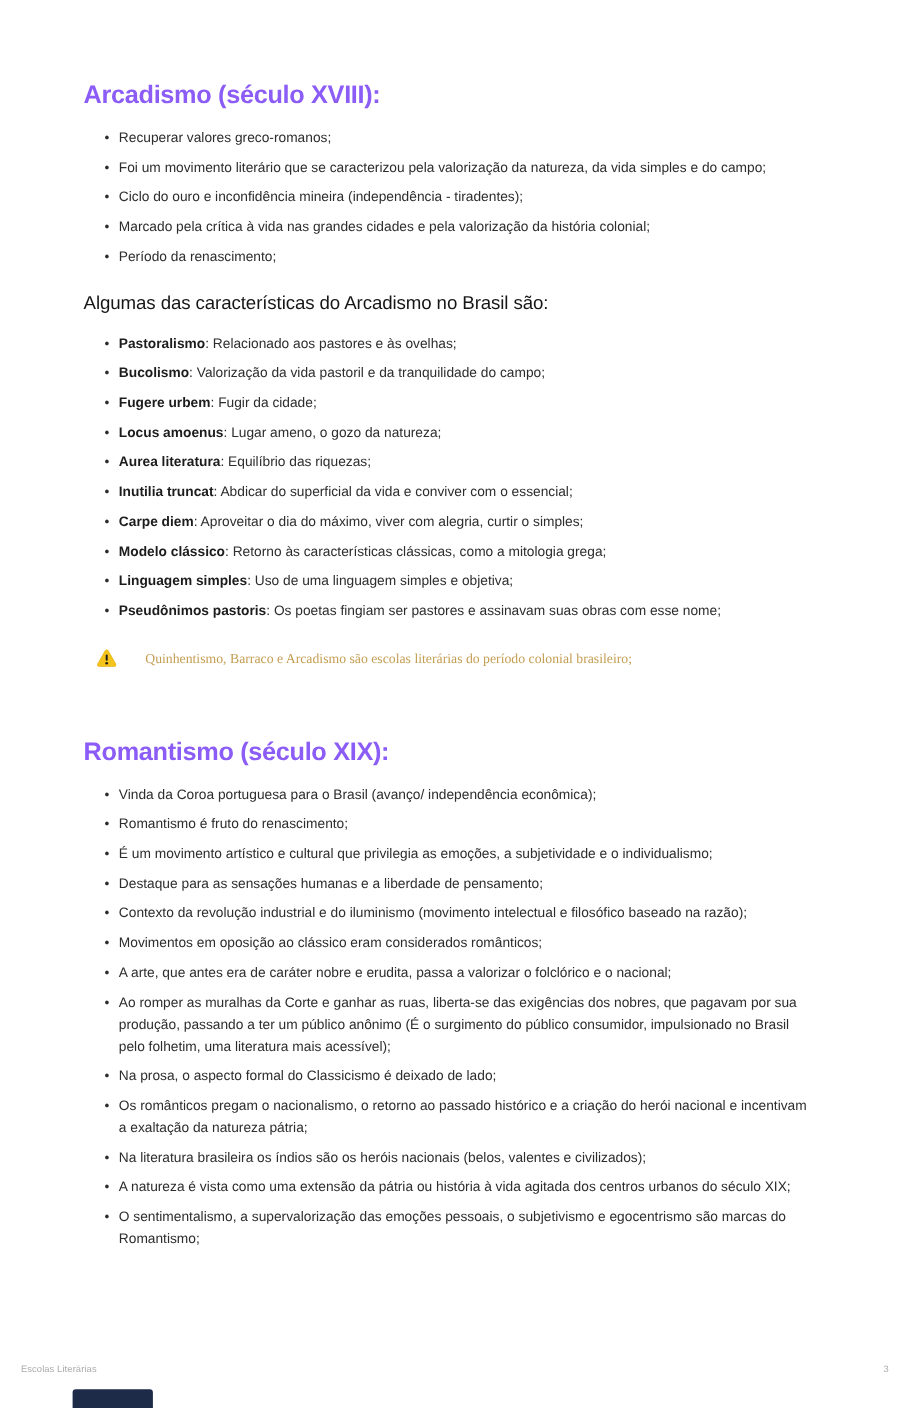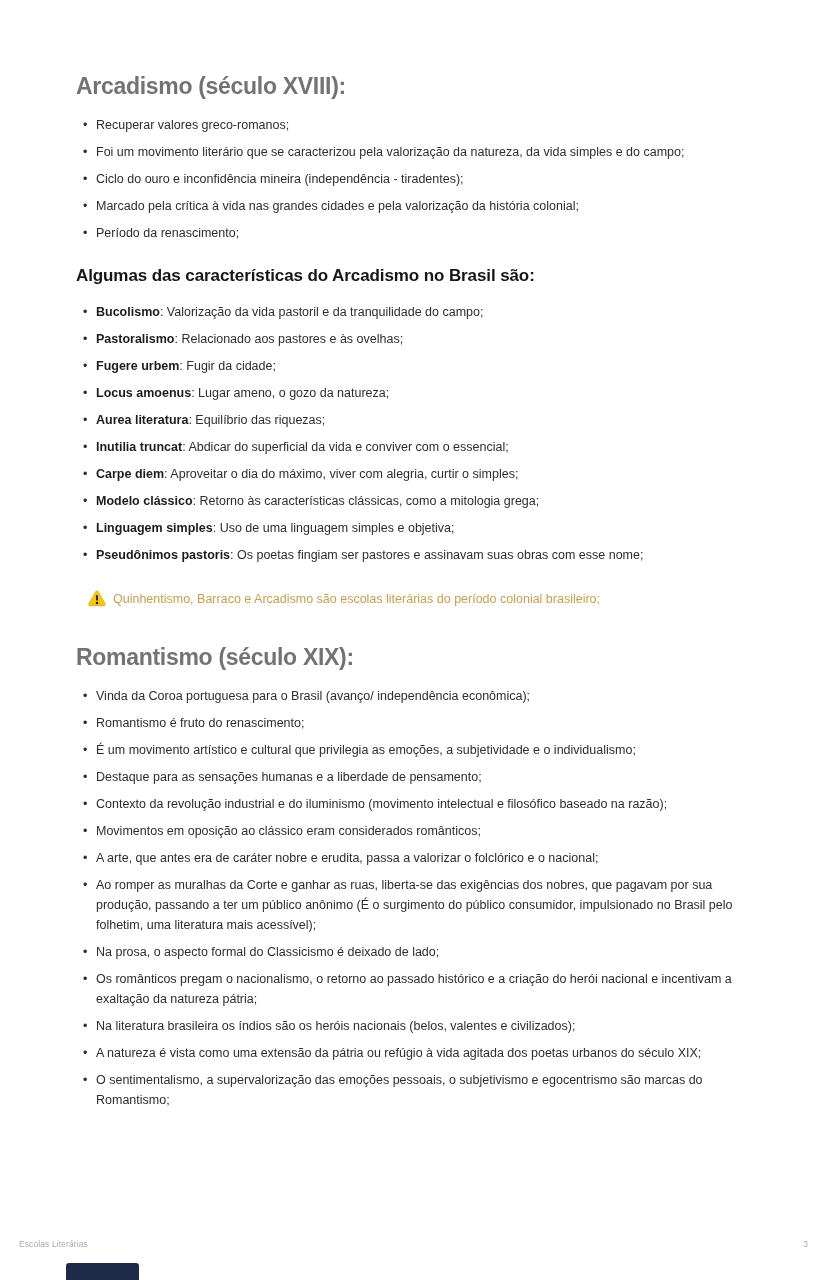--- a/index.html
+++ b/index.html
@@ -6,45 +6,46 @@
   body{
     width:828px;height:1280px;
     background:#ffffff;
     font-family:"Liberation Sans", sans-serif;
     color:#2d2d2d;
     position:relative;
     overflow:hidden;
   }
   .page{position:absolute;left:76px;right:76px;top:74px;}
   h1{
-    font-size:23px;line-height:25px;font-weight:700;color:#737373;
+    font-size:23px;line-height:25px;font-weight:700;color:#8b5cf6;
     margin:0 0 16px 0;letter-spacing:-0.3px;
   }
-  h1.h1-romantismo{margin-top:36px;}
+  h1.h1-romantismo{margin-top:62px;}
   h2{
-    font-size:17px;line-height:22px;font-weight:700;color:#161616;
+    font-size:17px;line-height:22px;font-weight:400;color:#161616;
     margin:22px 0 15px 0;letter-spacing:-0.1px;
   }
-  ul.doc-list{list-style:none;margin:0;padding:0;}
+  ul.doc-list{list-style:none;margin:12px;padding:0;}
   ul.doc-list li{
     position:relative;
     padding-left:20px;
     font-size:12.5px;line-height:20px;
     margin-bottom:7px;
     color:#2d2d2d;
   }
   ul.doc-list li::before{
     content:"•";
     position:absolute;left:7px;top:0;
     color:#2d2d2d;font-size:12.5px;
   }
   ul.doc-list li strong{font-weight:700;color:#1c1c1c;}
   .callout{
-    display:flex;align-items:flex-start;gap:7px;
+    display:flex;align-items:flex-start;gap:26px;
     margin:24px 0 0 12px;
+    font-family:Liberation Serif, serif;
   }
   .callout .warn-icon{flex:0 0 auto;width:18px;height:17px;margin-top:1px;}
   .callout .callout-text{
     color:#c49e53;
     font-size:12.5px;line-height:19px;
     padding-top:1px;
   }
   .footer-left{
     position:absolute;left:19px;top:1239px;
     font-size:8.5px;color:#ababab;letter-spacing:0.1px;
@@ -71,22 +72,22 @@
     <li>Recuperar valores greco-romanos;</li>
     <li>Foi um movimento literário que se caracterizou pela valorização da natureza, da vida simples e do campo;</li>
     <li>Ciclo do ouro e inconfidência mineira (independência - tiradentes);</li>
     <li>Marcado pela crítica à vida nas grandes cidades e pela valorização da história colonial;</li>
     <li>Período da renascimento;</li>
   </ul>
 
   <h2>Algumas das características do Arcadismo no Brasil são:</h2>
 
   <ul class="doc-list">
+    <li><strong>Pastoralismo</strong><span>: Relacionado aos pastores e às ovelhas;</span></li>
     <li><strong>Bucolismo</strong><span>: Valorização da vida pastoril e da tranquilidade do campo;</span></li>
-    <li><strong>Pastoralismo</strong><span>: Relacionado aos pastores e às ovelhas;</span></li>
     <li><strong>Fugere urbem</strong><span>: Fugir da cidade;</span></li>
     <li><strong>Locus amoenus</strong><span>: Lugar ameno, o gozo da natureza;</span></li>
     <li><strong>Aurea literatura</strong><span>: Equilíbrio das riquezas;</span></li>
     <li><strong>Inutilia truncat</strong><span>: Abdicar do superficial da vida e conviver com o essencial;</span></li>
     <li><strong>Carpe diem</strong><span>: Aproveitar o dia do máximo, viver com alegria, curtir o simples;</span></li>
     <li><strong>Modelo clássico</strong><span>: Retorno às características clássicas, como a mitologia grega;</span></li>
     <li><strong>Linguagem simples</strong><span>: Uso de uma linguagem simples e objetiva;</span></li>
     <li><strong>Pseudônimos pastoris</strong><span>: Os poetas fingiam ser pastores e assinavam suas obras com esse nome;</span></li>
   </ul>
 
@@ -108,21 +109,21 @@
     <li>Romantismo é fruto do renascimento;</li>
     <li>É um movimento artístico e cultural que privilegia as emoções, a subjetividade e o individualismo;</li>
     <li>Destaque para as sensações humanas e a liberdade de pensamento;</li>
     <li>Contexto da revolução industrial e do iluminismo (movimento intelectual e filosófico baseado na razão);</li>
     <li>Movimentos em oposição ao clássico eram considerados românticos;</li>
     <li>A arte, que antes era de caráter nobre e erudita, passa a valorizar o folclórico e o nacional;</li>
     <li>Ao romper as muralhas da Corte e ganhar as ruas, liberta-se das exigências dos nobres, que pagavam por sua produção, passando a ter um público anônimo (É o surgimento do público consumidor, impulsionado no Brasil pelo folhetim, uma literatura mais acessível);</li>
     <li>Na prosa, o aspecto formal do Classicismo é deixado de lado;</li>
     <li>Os românticos pregam o nacionalismo, o retorno ao passado histórico e a criação do herói nacional e incentivam a exaltação da natureza pátria;</li>
     <li>Na literatura brasileira os índios são os heróis nacionais (belos, valentes e civilizados);</li>
-    <li>A natureza é vista como uma extensão da pátria ou refúgio à vida agitada dos poetas urbanos do século XIX;</li>
+    <li>A natureza é vista como uma extensão da pátria ou história à vida agitada dos centros urbanos do século XIX;</li>
     <li>O sentimentalismo, a supervalorização das emoções pessoais, o subjetivismo e egocentrismo são marcas do Romantismo;</li>
   </ul>
 
 </div>
 
 <div class="footer-left">Escolas Literárias</div>
 <div class="footer-right">3</div>
 <div class="next-page-edge"></div>
 
 </body></html>

